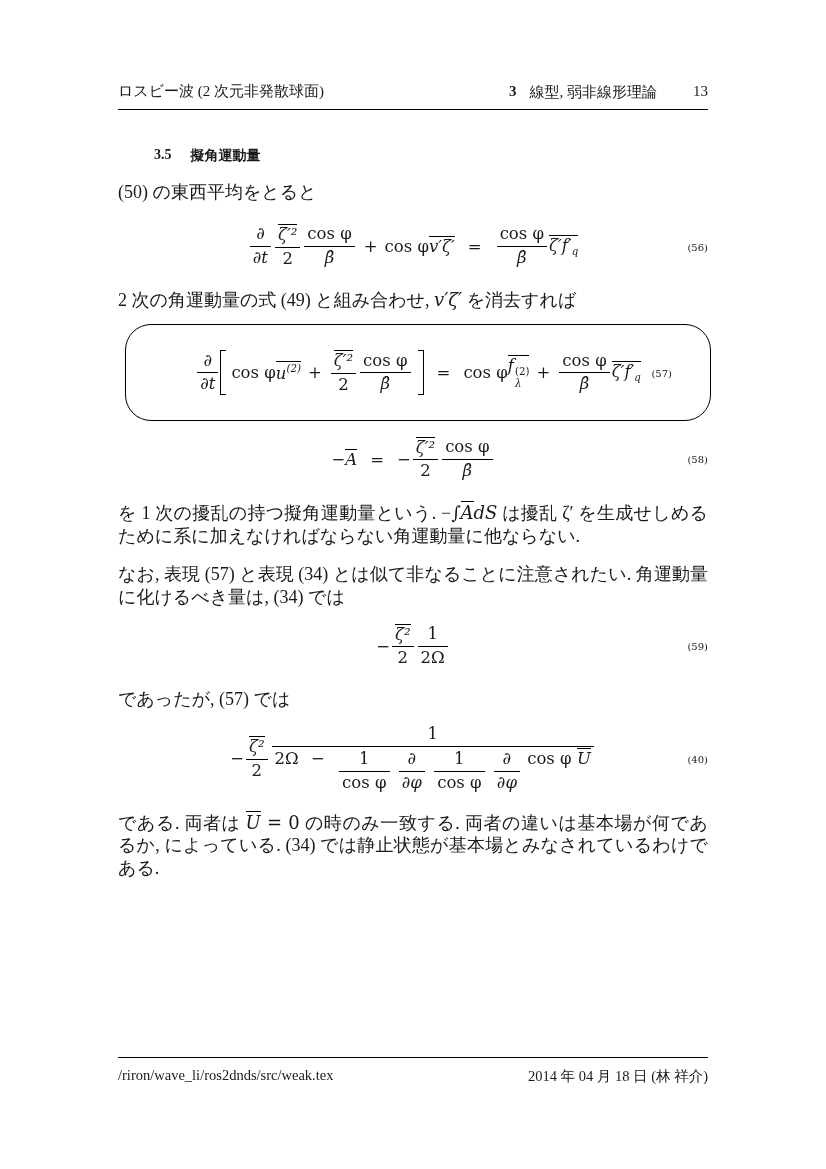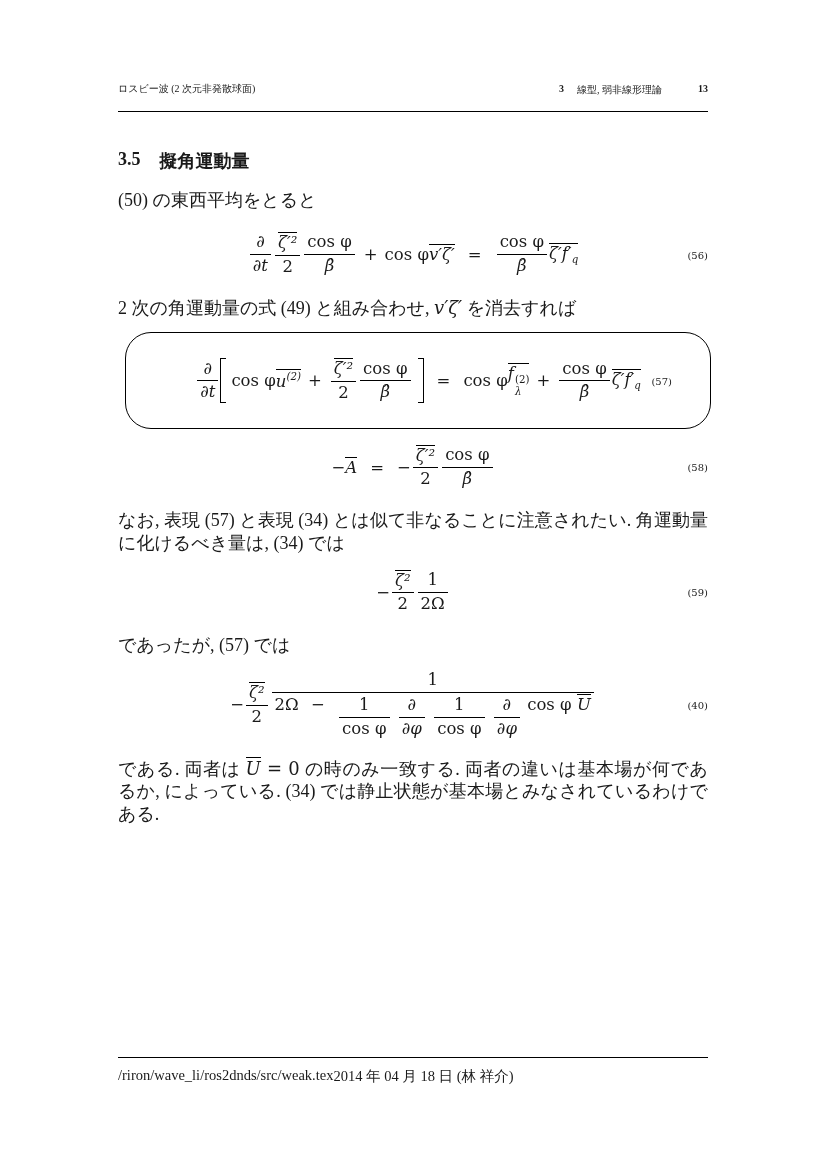--- a/index.html
+++ b/index.html
@@ -4,28 +4,28 @@
 <style>
   html,body{margin:0;padding:0;}
   body{
     width:826px;height:1169px;position:relative;background:#ffffff;color:#1a1a1a;
     font-family:"Liberation Serif","DejaVu Serif",serif;
     overflow:hidden;
   }
   .content{position:absolute;left:118px;top:0;width:590px;}
 
   
-  .header{display:flex;align-items:baseline;margin-top:82px;padding-bottom:14px;border-bottom:1px solid #000;font-size:10px;}
+  .header{display:flex;align-items:baseline;margin-top:82px;padding-bottom:7px;border-bottom:1px solid #000;font-size:15px;}
   .h-left{flex:1;}
   .h-mid{display:flex;gap:13px;}
-  .h-page{margin-left:36px;font-weight:bold;}
+  .h-page{margin-left:36px;font-weight:normal;}
   .h-num{font-weight:bold;}
 
   
-  .section-heading{margin-top:37px;font-size:18px;font-weight:bold;display:flex;gap:19px;}
+  .section-heading{margin-top:37px;font-size:14px;font-weight:bold;display:flex;gap:19px;margin-left:36px;}
 
   
   .para{font-size:18px;line-height:22.5px;text-align:justify;margin-top:16px;}
   .para .math{font-family:"DejaVu Serif",serif;font-style:italic;}
   .para .mathup{font-family:"DejaVu Serif",serif;font-style:normal;}
 
   
   .eq{position:relative;display:flex;align-items:center;justify-content:center;
       font-family:"DejaVu Serif",serif;font-size:16.5px;}
   .eqno{position:absolute;right:0;top:50%;transform:translateY(-50%);font-size:10px;font-style:normal;}
@@ -51,21 +51,21 @@
            border:1.5px solid #000;border-radius:26px;padding:25px 14px;}
   .ovalbox .eqno{right:24px;}
 
   .eq56{margin-top:17px;margin-bottom:4px;min-height:52px;}
   .eq58{margin-top:12px;margin-bottom:2px;min-height:52px;}
   .eq59{margin-top:12px;margin-bottom:2px;min-height:52px;}
   .eq60{margin-top:12px;margin-bottom:4px;min-height:72px;}
 
   
   .footer{position:absolute;left:118px;top:1057px;width:590px;border-top:1px solid #000;
-          padding-top:9px;display:flex;justify-content:flex-start;font-size:14.5px;}
+          padding-top:9px;display:flex;justify-content:space-between;font-size:14.5px;}
 </style>
 </head>
 <body>
 
 <div class="content">
 
   <div class="header">
     <span class="h-left">ロスビー波 (2 次元非発散球面)</span>
     <span class="h-mid">
       <span class="h-num">3</span>
@@ -155,20 +155,21 @@
       <span class="num"><span class="ov it">ζ′²</span></span>
       <span class="den">2</span>
     </span>
     <span class="frac">
       <span class="num">cos φ</span>
       <span class="den it">β̂</span>
     </span>
     <span class="eqno">(58)</span>
   </div>
 
+  <div class="para"><span>を 1 次の擾乱の持つ擬角運動量という. −</span><span class="mathup">∫</span><span class="math ov">A</span><span class="math">dS</span><span> は擾乱 ζ′ を生成せしめるために系に加えなければならない角運動量に他ならない.</span></div>
 
   <div class="para">なお, 表現 (57) と表現 (34) とは似て非なることに注意されたい. 角運動量に化けるべき量は, (34) では</div>
 
   <div class="eq eq59">
     <span>−</span>
     <span class="frac">
       <span class="num"><span class="ov it">ζ²</span></span>
       <span class="den">2</span>
     </span>
     <span class="frac">

